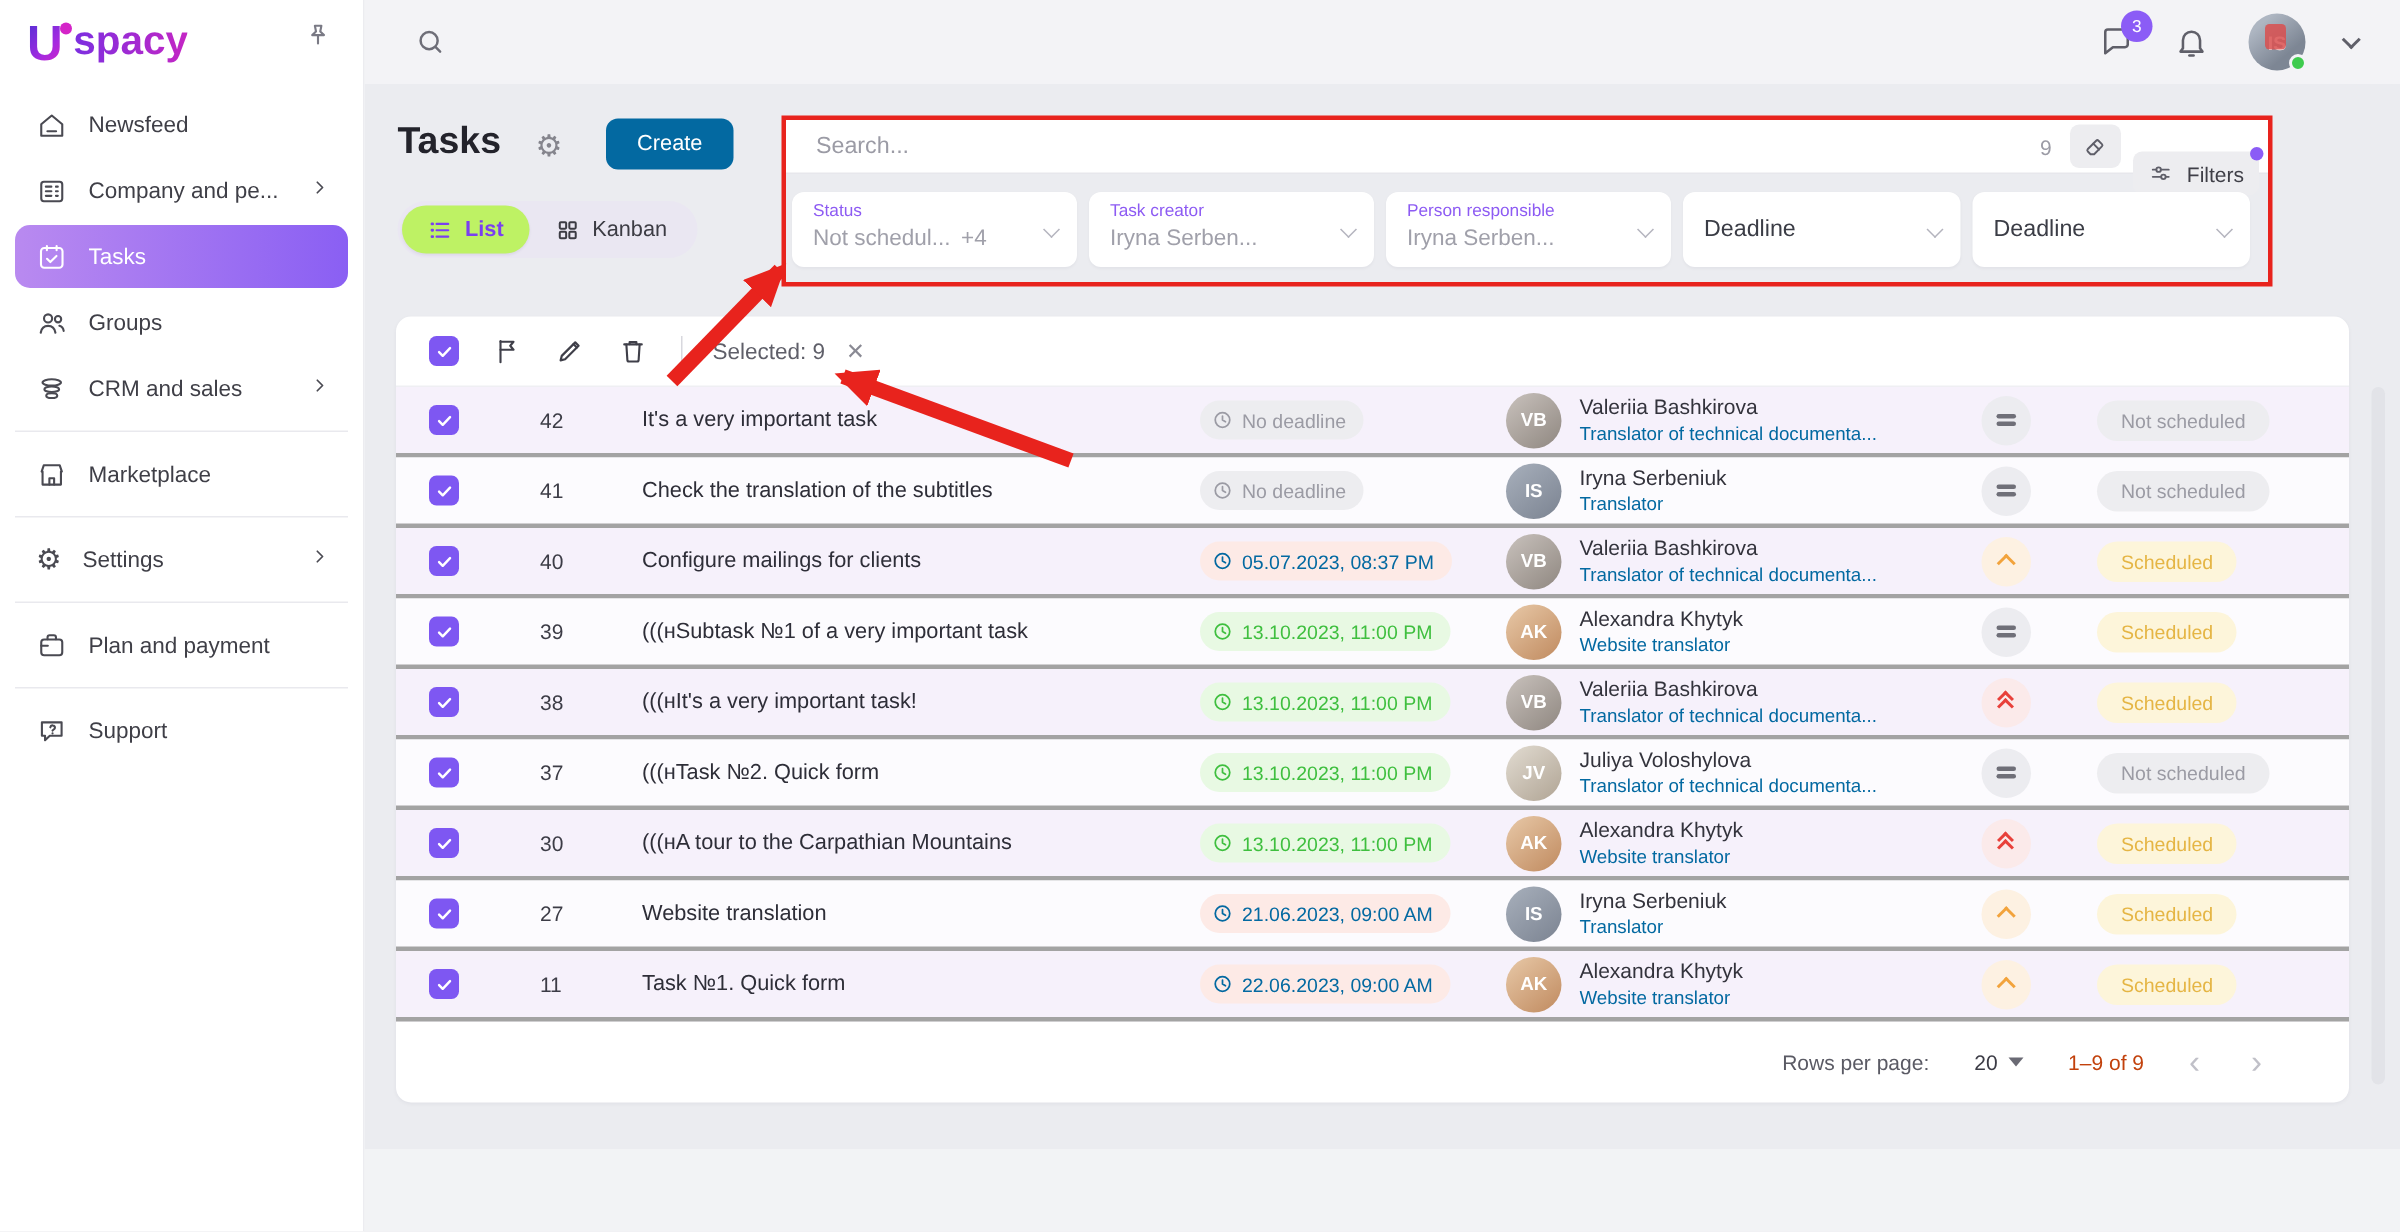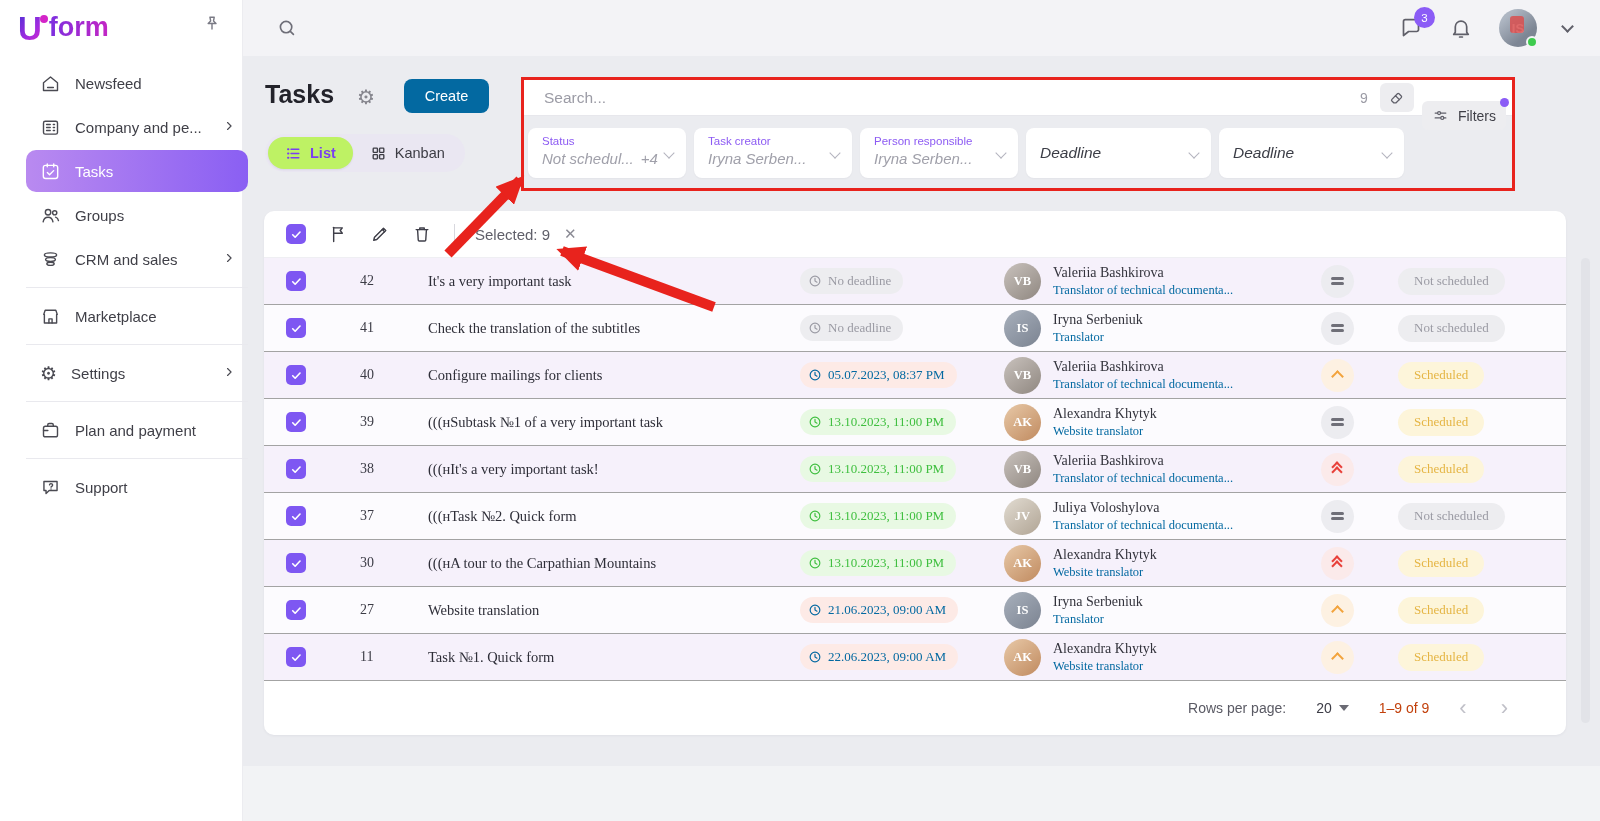--- a/index.html
+++ b/index.html
@@ -16,21 +16,21 @@
   .avatar .online { position:absolute; right:-1px; bottom:-1px; width:12px; height:12px; background:#3ecb4e; border:2px solid #f3f3f6; border-radius:50%; }
   .chev { width:9px; height:9px; border-right:2px solid #5f5f69; border-bottom:2px solid #5f5f69; transform:rotate(45deg); margin-top:-4px; cursor:pointer; }
 
   
   .sidebar { position:absolute; left:0; top:0; width:243px; height:821px; background:#ffffff; border-right:1px solid #ececf0; z-index:5; }
   .logo { position:absolute; left:18px; top:12px; display:flex; align-items:flex-start; cursor:pointer; }
   .logo-u { font-size:33px; font-weight:800; line-height:1; background:linear-gradient(135deg,#5b2fd6 10%,#a22be0 60%,#d424c8 95%); -webkit-background-clip:text; background-clip:text; color:transparent; }
   .logo-dot { width:8px; height:8px; border-radius:50%; background:#d424c8; margin:3px 1px 0 -2px; }
   .logo-rest { font-size:27px; font-weight:700; line-height:1.15; background:linear-gradient(90deg,#7c2fe0,#c426c4); -webkit-background-clip:text; background-clip:text; color:transparent; }
   .pin { position:absolute; right:20px; top:14px; cursor:pointer; }
-  .nav { position:absolute; left:16px; top:60px; width:100%; }
+  .nav { position:absolute; left:0; top:60px; width:100%; }
   .nav-item { display:flex; align-items:center; gap:14px; height:42px; margin:2px 10px; padding:0 14px; border-radius:10px; color:#3f3f47; font-size:15px; cursor:pointer; position:relative; }
   .nav-item.active { background:linear-gradient(90deg,#b98af0,#8a5ff3); color:#fff; }
   .nav-item.active svg { stroke:#fff; }
   .nav-item svg { stroke:#4a4a52; }
   .nav-chevR { position:absolute; right:12px; }
   .nav-div { height:1px; background:#e9e9ee; margin:7px 10px; }
   .uni-icon { font-size:19px; color:#4a4a52; line-height:1; }
 
   
   .page-title { position:absolute; left:265px; top:80px; font-size:25px; font-weight:700; color:#23232b; }
@@ -42,39 +42,39 @@
 
   
   .search-row { position:absolute; left:524px; top:80px; width:988px; height:36px; background:#fff; border-bottom:1px solid #e7e7ec; display:flex; align-items:center; }
   .search-input { flex:1; border:none; outline:none; font-size:15.5px; color:#3c3c44; padding:0 20px; background:transparent; font-family:inherit; }
   .search-input::placeholder { color:#9b9ba5; }
   .search-count { font-size:14px; color:#9b9ba5; margin-right:12px; }
   .sq-btn { width:34px; height:29px; border-radius:6px; background:#ededf0; display:flex; align-items:center; justify-content:center; margin-right:8px; cursor:pointer; }
   .filters-btn { height:29px; border-radius:6px; background:#ededf0; display:flex; align-items:center; gap:9px; padding:0 10px; margin-right:6px; font-size:14px; color:#3f3f47; cursor:pointer; position:relative;margin-top:36px; }
   .filters-dot { position:absolute; top:-3px; right:-3px; width:9px; height:9px; border-radius:50%; background:#8b5cf6; }
   .chips { position:absolute; left:528px; top:128px; display:flex; gap:8px; }
-  .chip { width:158px; height:50px; background:#fff; border-radius:8px; box-shadow:0 1px 2px rgba(30,30,60,.04); position:relative; padding:7px 28px 0 14px; cursor:pointer; }
+  .chip { width:190px; height:50px; background:#fff; border-radius:8px; box-shadow:0 1px 2px rgba(30,30,60,.04); position:relative; padding:7px 28px 0 14px; cursor:pointer; }
   .chip.plain { width:185px; display:flex; align-items:center; padding-top:0; }
   .chip-label { font-size:11.5px; color:#8d5bf3; }
-  .chip-value { font-size:15px; color:#a0a0aa; margin-top:3px; white-space:nowrap; overflow:hidden;font-style:italic; }
+  .chip-value { font-size:15px; color:#a0a0aa; margin-top:3px; white-space:nowrap; overflow:hidden; }
   .chip-extra { color:#a0a0aa; margin-left:7px; }
   .chip.plain .chip-value { color:#3b3d46; margin-top:0; font-size:15.5px; }
   .chip-chev { position:absolute; right:13px; top:21px; width:8px; height:8px; border-right:1.8px solid #b4b4be; border-bottom:1.8px solid #b4b4be; transform:rotate(45deg); }
 
   
   .card { position:absolute; left:264px; top:211px; width:1302px; height:524px; background:#fff; border-radius:10px; box-shadow:0 1px 3px rgba(20,20,50,.05); overflow:hidden; }
   .toolbar { height:47px; display:flex; align-items:center; border-bottom:1px solid #efeff3; }
   .cbx { width:20px; height:20px; border-radius:5px; background:#7e57f2; display:flex; align-items:center; justify-content:center; cursor:pointer; flex:none; }
   .toolbar .cbx { margin-left:22px; }
   .tool-ic { margin-left:22px; cursor:pointer; display:flex; }
   .tool-div { width:1px; height:20px; background:#d8d8de; margin-left:22px; }
   .sel-text { font-size:15px; color:#5f5f69; margin-left:20px; }
   .sel-x { font-size:15px; color:#8a8a94; margin-left:14px; cursor:pointer; }
 
-  .trow { height:47px; display:flex; align-items:center; border-bottom:1px solid #a3a3a3; cursor:pointer;font-family:Liberation Serif, serif; }
+  .trow { height:47px; display:flex; align-items:center; border-bottom:3px solid #a3a3a3; cursor:pointer; }
   .trow.tint-a { background:#f6f1fb; }
   .trow.tint-b { background:#fcfbfe; }
   .cell-check { width:96px; flex:none; display:flex; } .cell-check .cbx { margin-left:22px; }
   .cell-id { width:68px; flex:none; font-size:14px; color:#3c3c46; }
   .cell-name { flex:1; font-size:14.5px; color:#2e2e38; white-space:nowrap; overflow:hidden; text-overflow:ellipsis; padding-right:12px; }
   .cell-deadline { width:204px; flex:none; }
   .pill { display:inline-flex; align-items:center; gap:6px; height:26px; border-radius:14px; padding:0 12px 0 8px; font-size:13px; white-space:nowrap; }
   .pill.none { background:#ededf0; color:#9b9ba4; }
   .pill.ok { background:#e8f9e3; color:#3fbf3f; }
   .pill.overdue { background:#fdeae6; color:#0369a1; }
@@ -116,21 +116,21 @@
   .annot-rect { position:absolute; left:521px; top:77px; width:994px; height:114px; border:3px solid #e8231d; z-index:60; pointer-events:none; }
   .annot-svg { position:absolute; left:0; top:0; z-index:61; pointer-events:none; }
 </style>
 </head>
 <body>
 
 <div class="sidebar">
   <div class="logo">
     <span class="logo-u">U</span>
     <span class="logo-dot"></span>
-    <span class="logo-rest">form</span>
+    <span class="logo-rest">spacy</span>
   </div>
   <span class="pin">
     <svg width="20" height="20" viewBox="0 0 24 24" fill="none" stroke="#7a7a85" stroke-width="1.7" stroke-linecap="round" stroke-linejoin="round">
         <path d="M9.5 3.8h5.2l-.9 4.6 3 2.9H7.4l3-2.9z"></path>
         <path d="M12 11.3V18"></path>
       </svg>
   </span>
   <div class="nav" id="nav">
       <div class="nav-item">
         <span style="display:flex">

